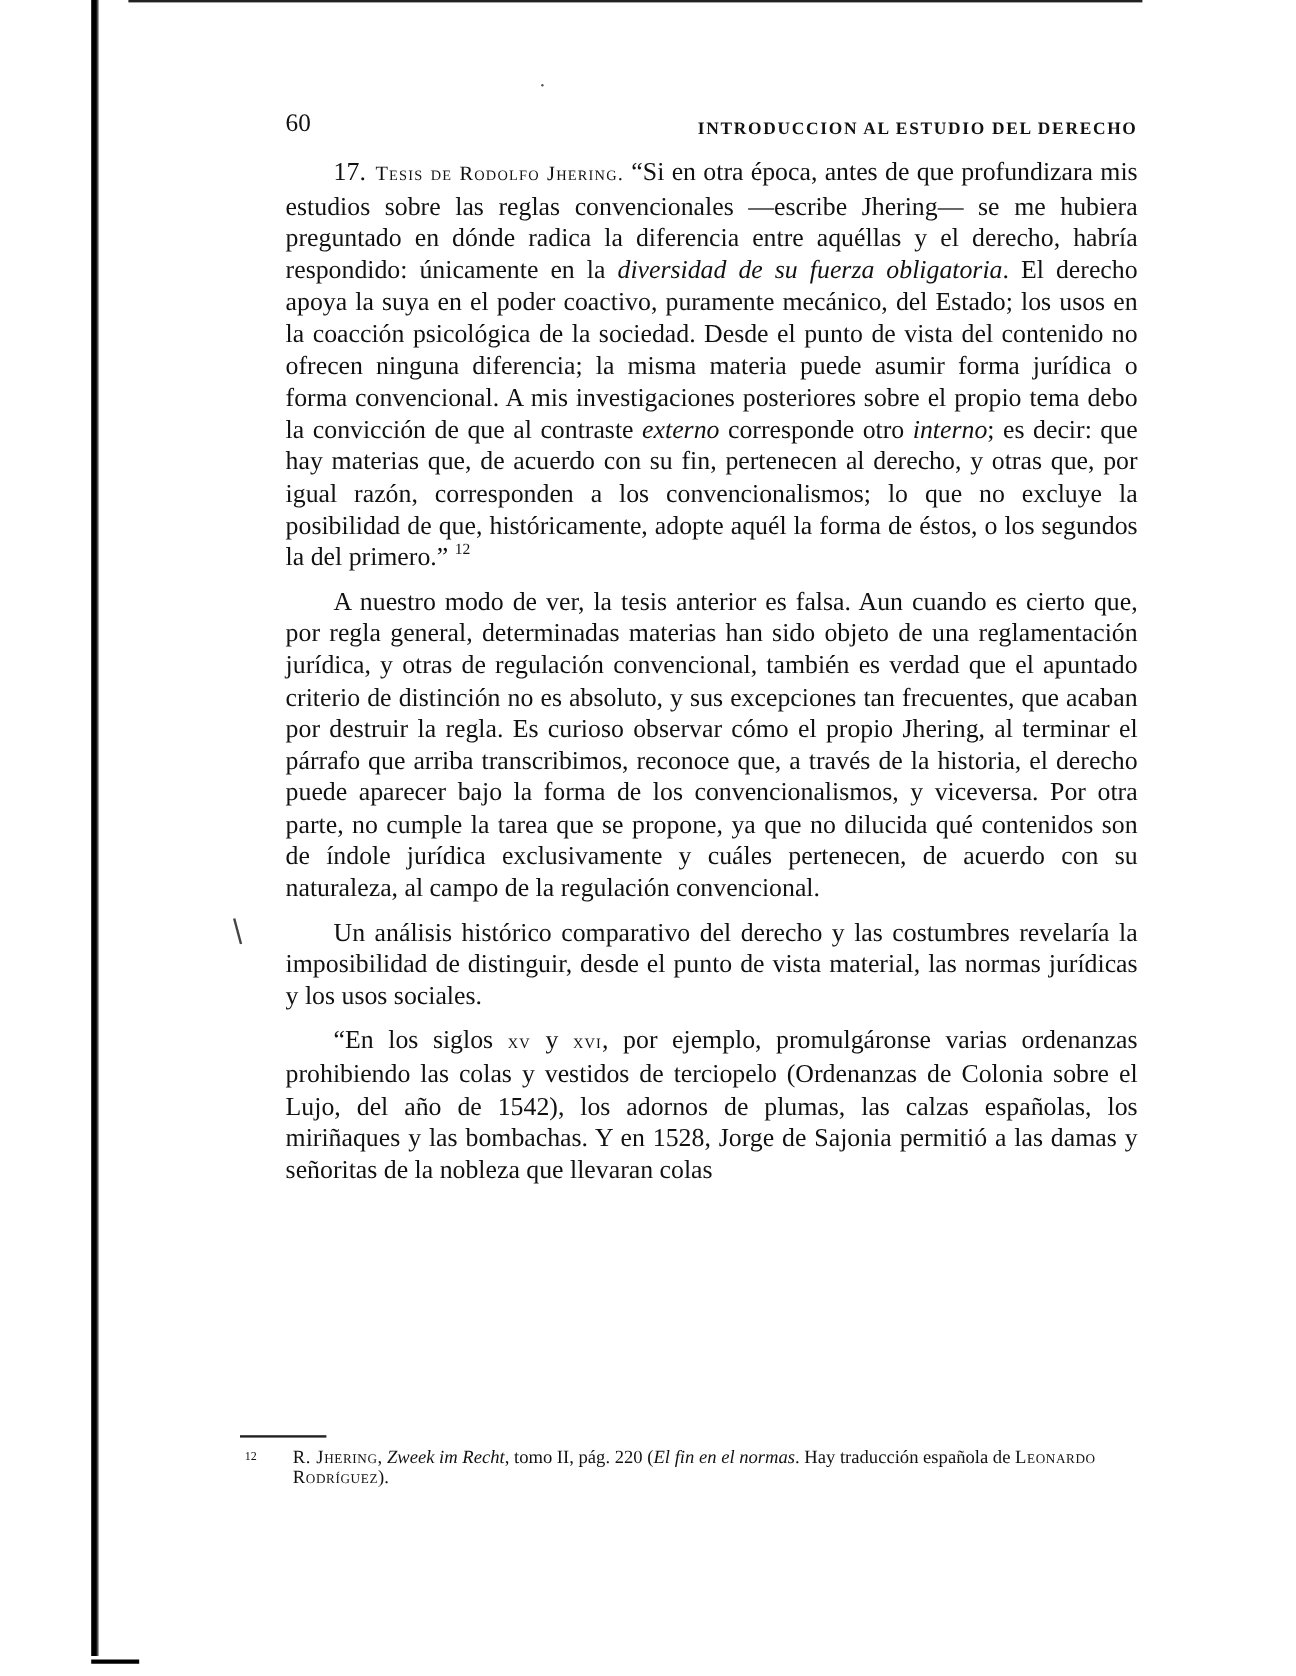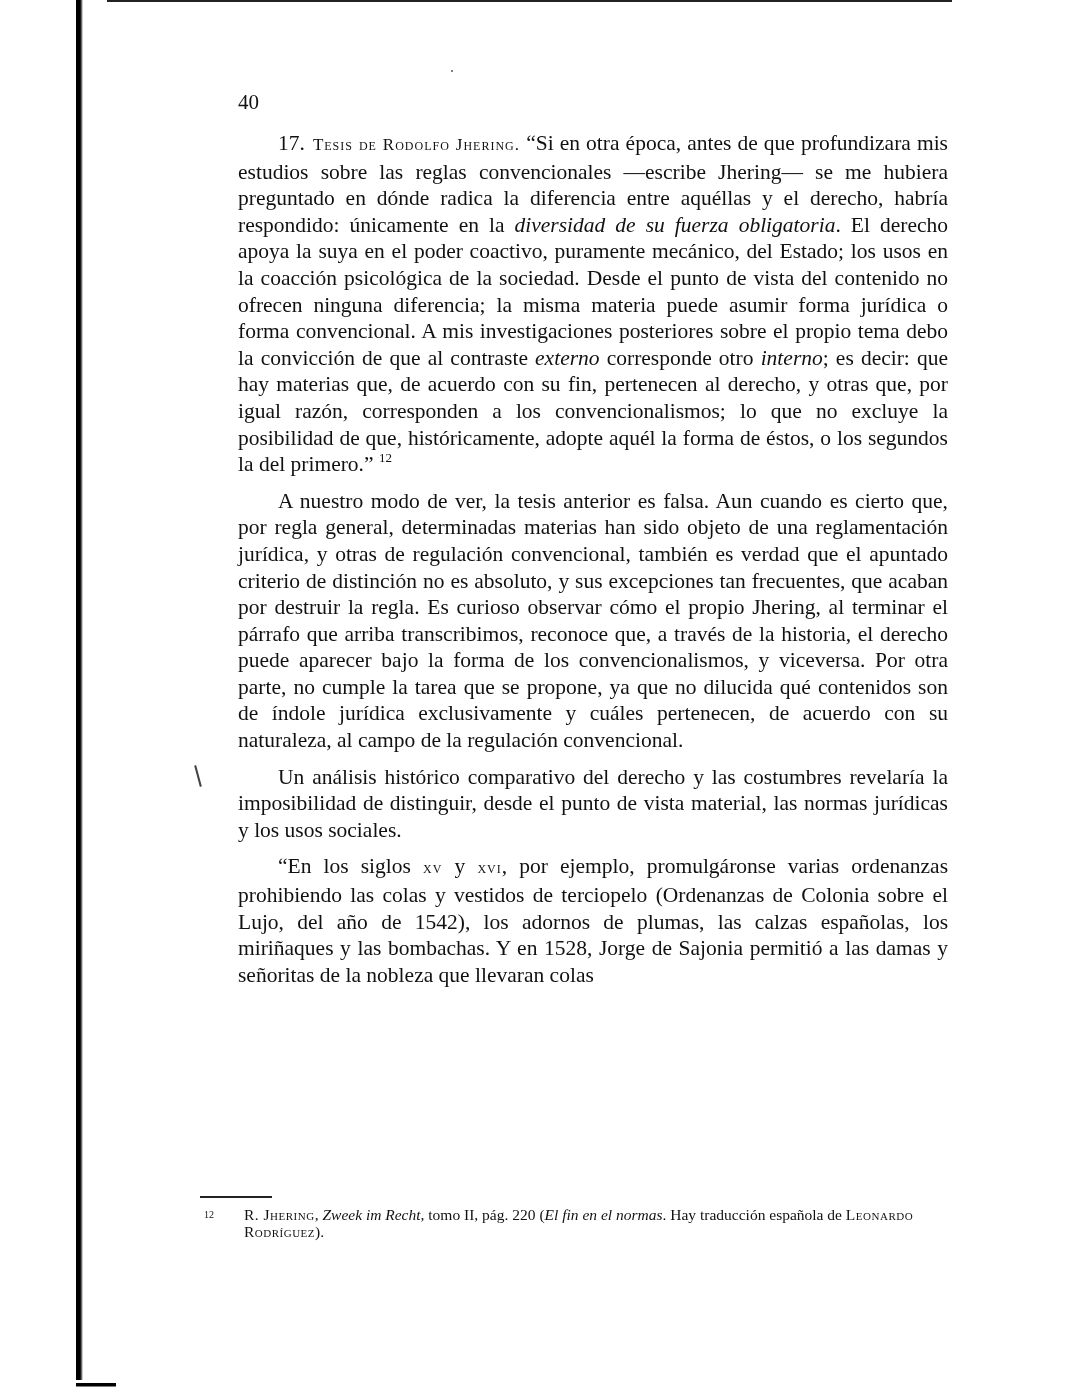--- a/index.html
+++ b/index.html
@@ -150,21 +150,22 @@
 <body>
 
 <div class="scan-edge-left-thick"></div>
 <div class="scan-edge-top"></div>
 <div class="scan-corner-bottom"></div>
 <div class="stray-dot" style="left:451px; top:70px;"></div>
 <div class="margin-mark"></div>
 
 <div class="page">
   <div class="running-head">
-    <span class="page-number">40</span>
+    <span class="page-number">60</span>
+    <span class="running-title">INTRODUCCION AL ESTUDIO DEL DERECHO</span>
   </div>
 
   <div class="text">
 
     <p class="para indent"><span class="section-num">17.</span><span class="smallcaps">Tesis de Rodolfo Jhering.</span><span> “Si en otra época, antes de que profundizara mis estudios sobre las reglas convencionales —escribe Jhering— se me hubiera preguntado en dónde radica la diferencia entre aquéllas y el derecho, habría respondido: únicamente en la </span><em>diversidad de su fuerza obligatoria</em><span>. El derecho apoya la suya en el poder coactivo, puramente mecánico, del Estado; los usos en la coacción psicológica de la sociedad. Desde el punto de vista del contenido no ofrecen ninguna diferencia; la misma materia puede asumir forma jurídica o forma convencional. A mis investigaciones posteriores sobre el propio tema debo la convicción de que al contraste </span><em>externo</em><span> corresponde otro </span><em>interno</em><span>; es decir: que hay materias que, de acuerdo con su fin, pertenecen al derecho, y otras que, por igual razón, corresponden a los convencionalismos; lo que no excluye la posibilidad de que, históricamente, adopte aquél la forma de éstos, o los segundos la del primero.”</span> <sup>12</sup></p>
 
     <p class="para indent">A nuestro modo de ver, la tesis anterior es falsa. Aun cuando es cierto que, por regla general, determinadas materias han sido objeto de una reglamentación jurídica, y otras de regulación convencional, también es verdad que el apuntado criterio de distinción no es absoluto, y sus excepciones tan frecuentes, que acaban por destruir la regla. Es curioso observar cómo el propio Jhering, al terminar el párrafo que arriba transcribimos, reconoce que, a través de la historia, el derecho puede aparecer bajo la forma de los convencionalismos, y viceversa. Por otra parte, no cumple la tarea que se propone, ya que no dilucida qué contenidos son de índole jurídica exclusivamente y cuáles pertenecen, de acuerdo con su naturaleza, al campo de la regulación convencional.</p>
 
     <p class="para indent">Un análisis histórico comparativo del derecho y las costumbres revelaría la imposibilidad de distinguir, desde el punto de vista material, las normas jurídicas y los usos sociales.</p>
 

